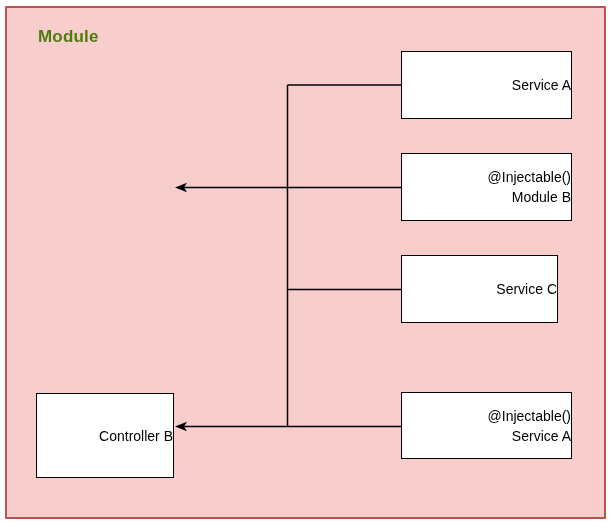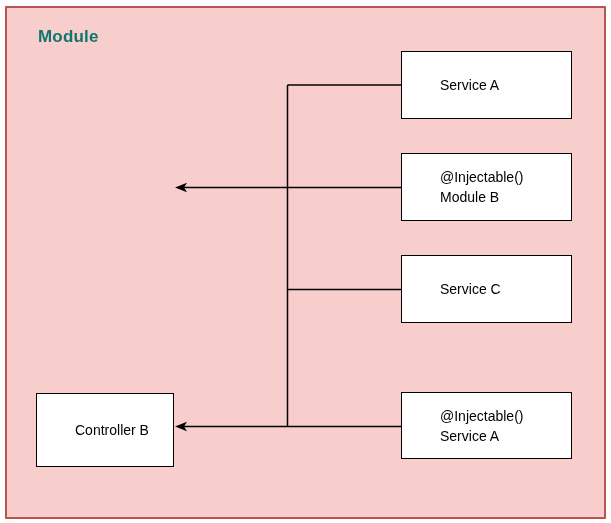--- a/index.html
+++ b/index.html
@@ -26,51 +26,50 @@
     background: #f8cecc;
     border: 2px solid #b85450;
     border-radius: 1px;
   }
   .module-title {
     position: absolute;
     left: 38px;
     top: 27px;
     font-size: 17px;
     font-weight: bold;
-    color: #0f766e;
+    color: #4d7c0f;
     letter-spacing: 0.2px;
   }
   .edges-layer {
     position: absolute;
     left: 0;
     top: 0;
     width: 611px;
     height: 523px;
     pointer-events: none;
   }
   .node {
     position: absolute;
     box-sizing: border-box;
     background: #ffffff;
     border: 1.5px solid #000000;
     display: flex;
     flex-direction: column;
-    align-items: flex-start;
+    align-items: flex-end;
     justify-content: center;
     text-align: center;
     font-size: 14px;
     line-height: 20px;
     color: #000000;
-    padding-left: 38px;
   }
   .node-controller-a { left: 36px;  top: 154px; width: 138px; height: 67px; }
-  .node-controller-b { left: 36px;  top: 393px; width: 138px; height: 74px; }
+  .node-controller-b { left: 36px;  top: 393px; width: 138px; height: 85px; }
   .node-service-a            { left: 401px; top: 51px;  width: 171px; height: 68px; }
   .node-injectable-service-b { left: 401px; top: 153px; width: 171px; height: 68px; }
-  .node-service-c            { left: 401px; top: 255px; width: 171px; height: 68px; }
+  .node-service-c            { left: 401px; top: 255px; width: 157px; height: 68px; }
   .node-injectable-service-a { left: 401px; top: 392px; width: 171px; height: 67px; }
 </style>
 </head>
 <body>
 
 <div class="canvas">
 
   <div class="module-frame"></div>
 
   <svg class="edges-layer" width="611" height="523" viewBox="0 0 611 523" xmlns="http://www.w3.org/2000/svg">

